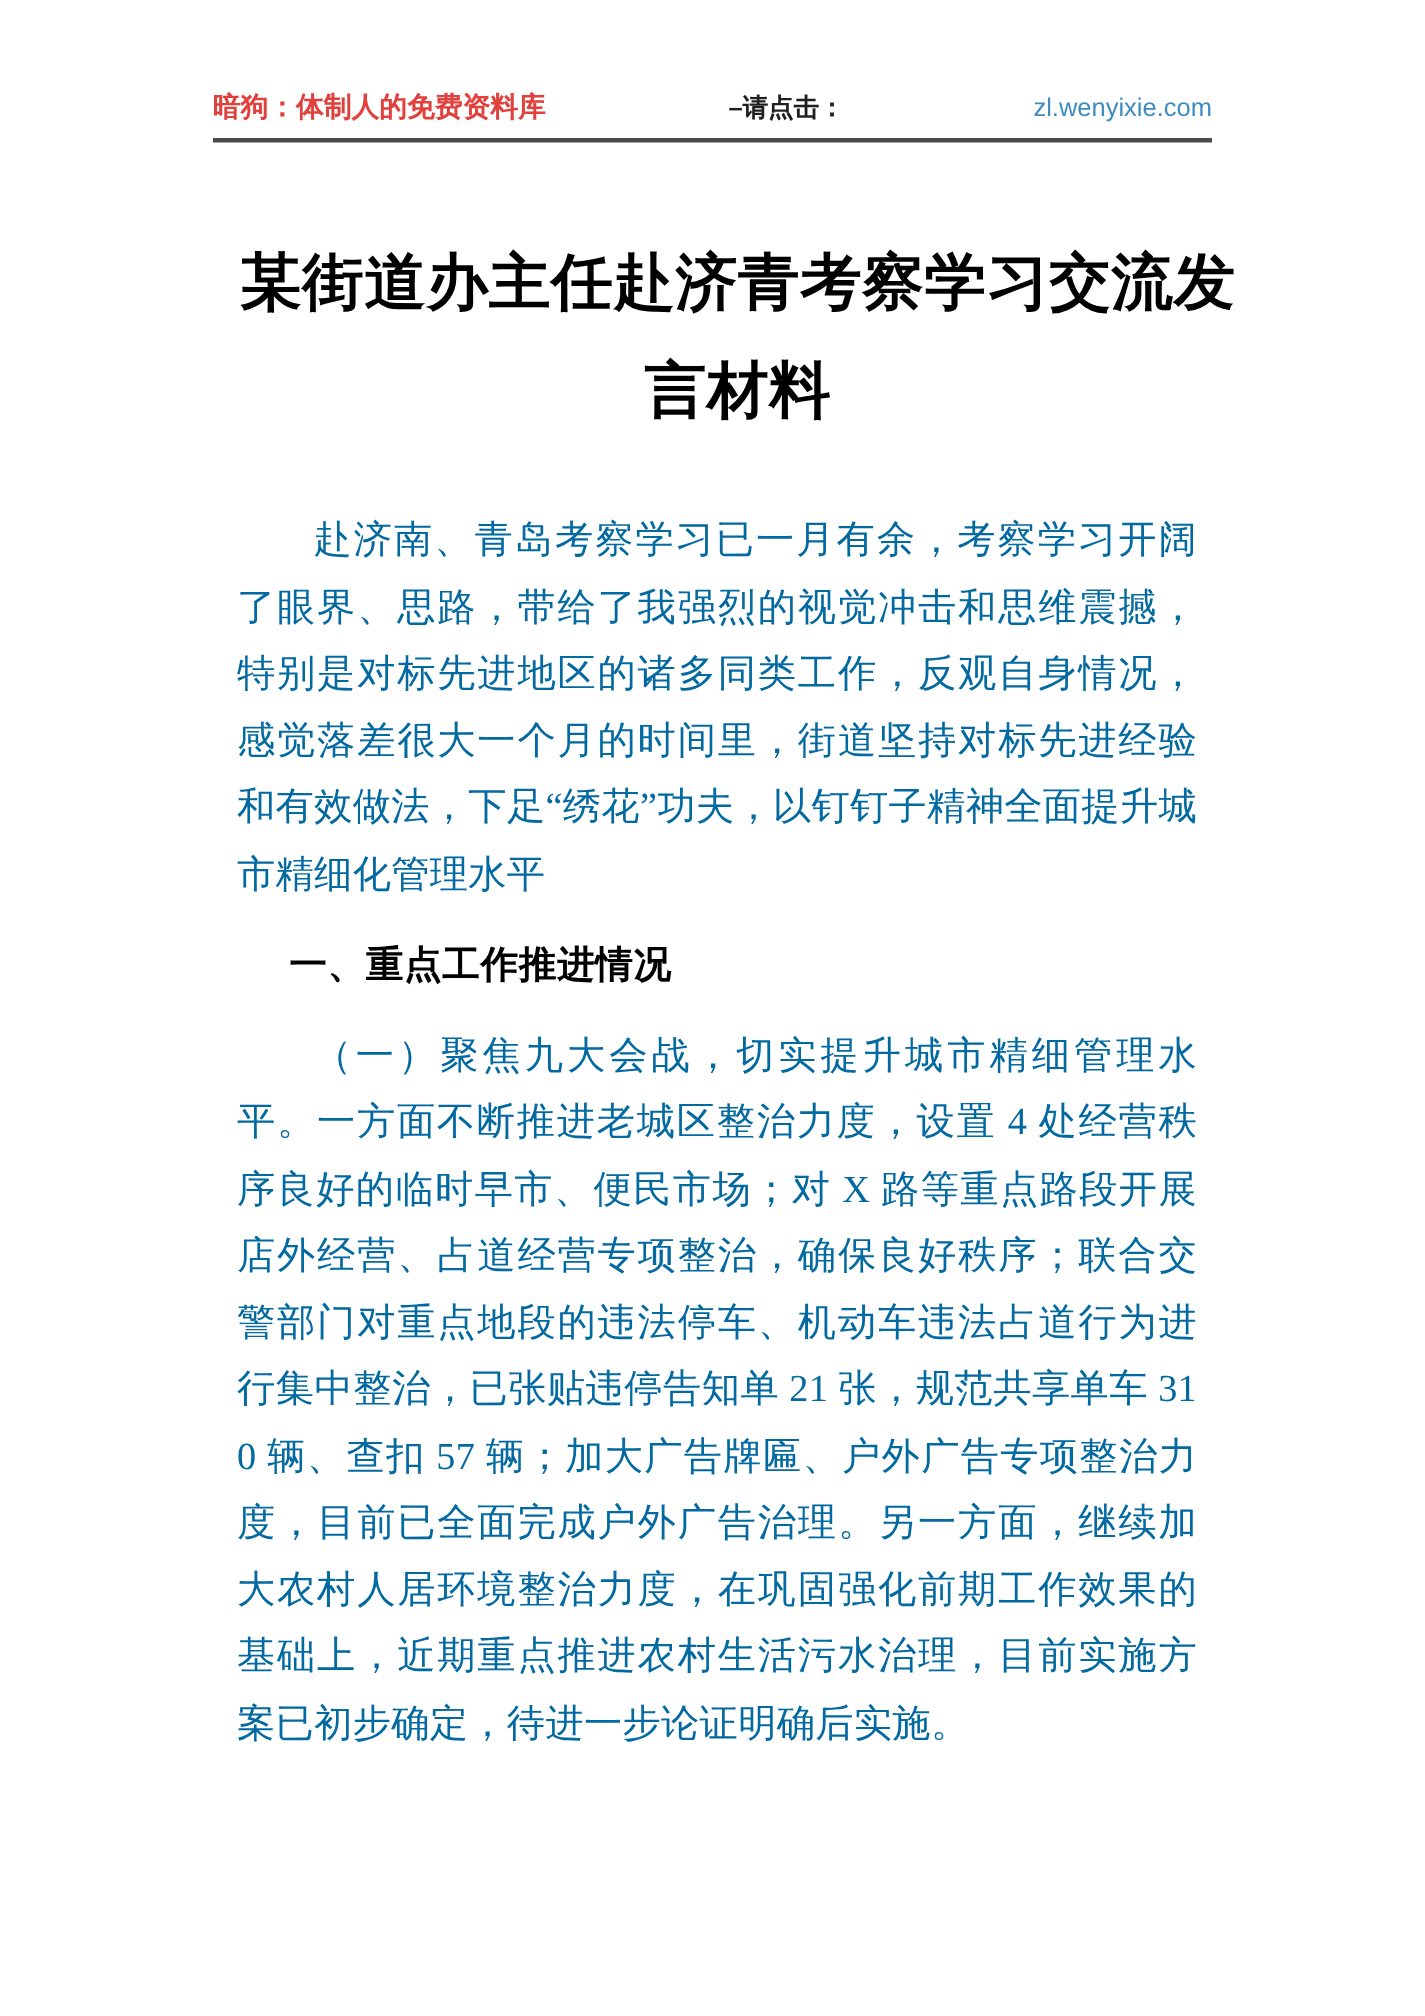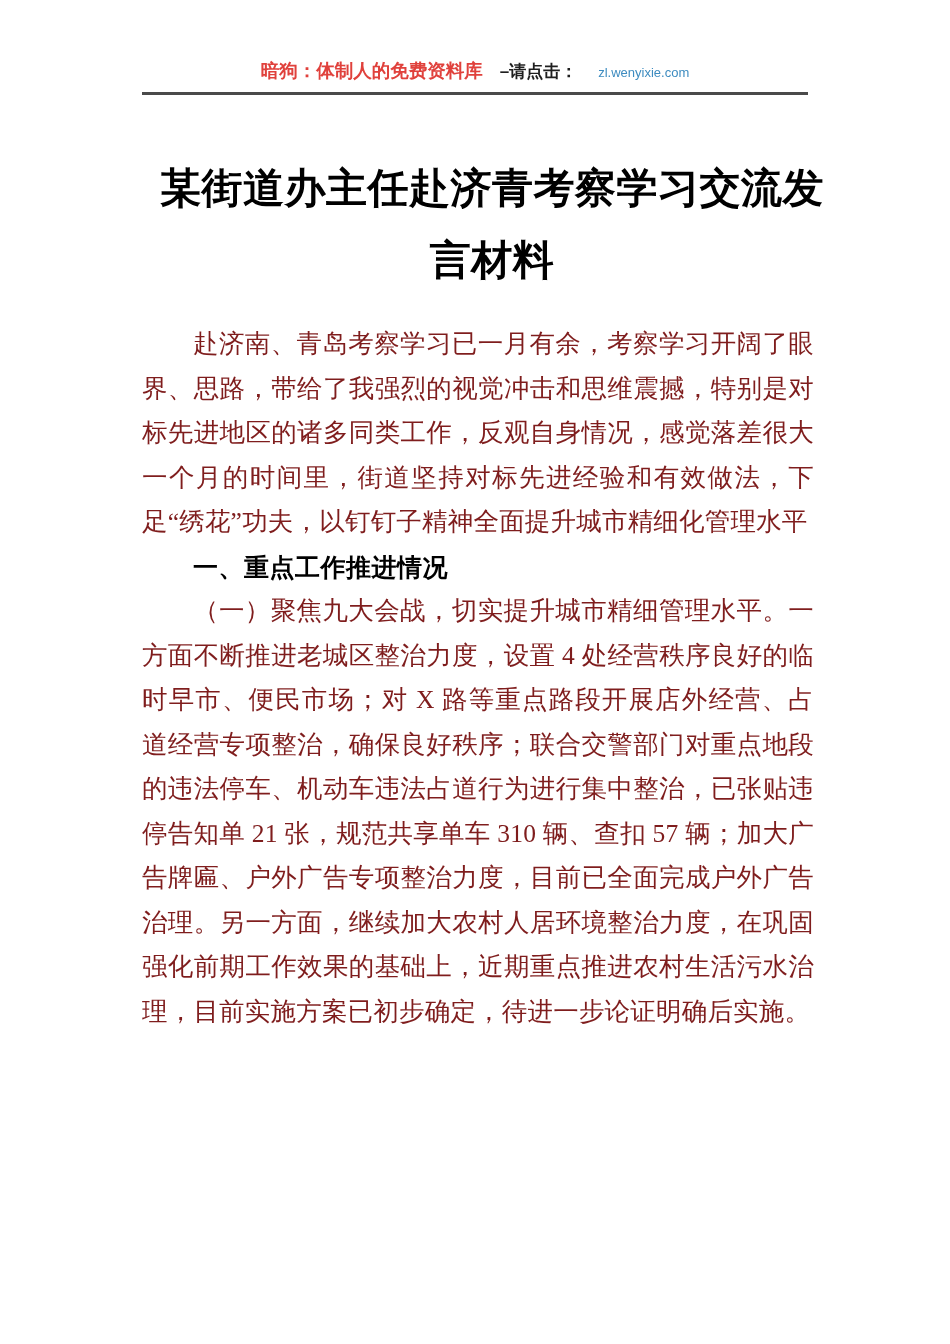--- a/index.html
+++ b/index.html
@@ -22,21 +22,21 @@
   .header-band {
     position: absolute;
     left: 142px;
     top: 58px;
     width: 666px;
   }
 
   .header-line {
     display: flex;
     align-items: baseline;
-    justify-content: center;
+    justify-content: space-between;
     white-space: nowrap;
     font-size: 17.5px;
     line-height: 26px;
     letter-spacing: 0px;
   }
 
   .hdr-red {
     color: #e0413c;
     font-family: "Liberation Sans", "DejaVu Sans", sans-serif;
     font-weight: 700;
@@ -48,21 +48,21 @@
     font-family: "Liberation Sans", "DejaVu Sans", sans-serif;
     font-weight: 700;
     font-size: 17px;
     margin-left: 17px;
   }
 
   .hdr-link {
     color: #3e8cc0;
     font-family: "Liberation Sans", "DejaVu Sans", sans-serif;
     font-weight: 400;
-    font-size: 13px;
+    font-size: 17px;
     margin-left: 21px;
     text-decoration: none;
   }
 
   .hdr-tail {
     color: #1a1a1a;
     font-family: "Liberation Sans", "DejaVu Sans", sans-serif;
     font-weight: 700;
     font-size: 16.5px;
     margin-left: 20px;
@@ -95,25 +95,25 @@
 
   
   .body-block {
     position: absolute;
     left: 142px;
     top: 322px;
     width: 672px;
   }
 
   p.para {
-    margin: 0;
+    margin: 16px;
     font-family: "Liberation Serif", "DejaVu Serif", serif;
     font-size: 25.5px;
     line-height: 44.5px;
-    color: #7f1d1d;
+    color: #0369a1;
     text-align: justify;
     text-align-last: left;
     text-indent: 51px;
     letter-spacing: 0.2px;
     word-break: break-all;
   }
 
   p.heading {
     margin: 0;
     font-family: "Liberation Sans", "DejaVu Sans", sans-serif;

